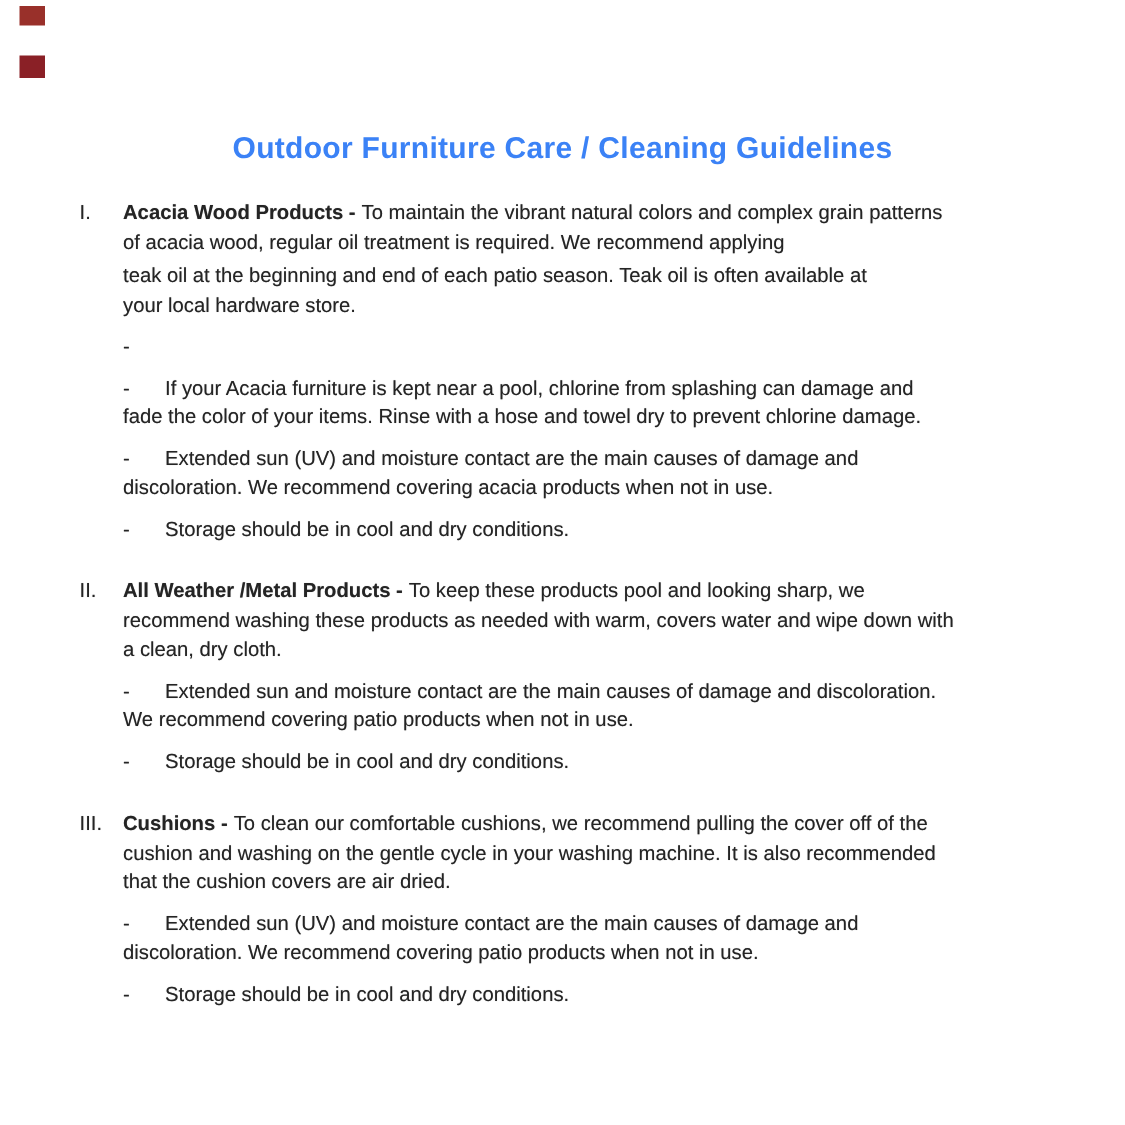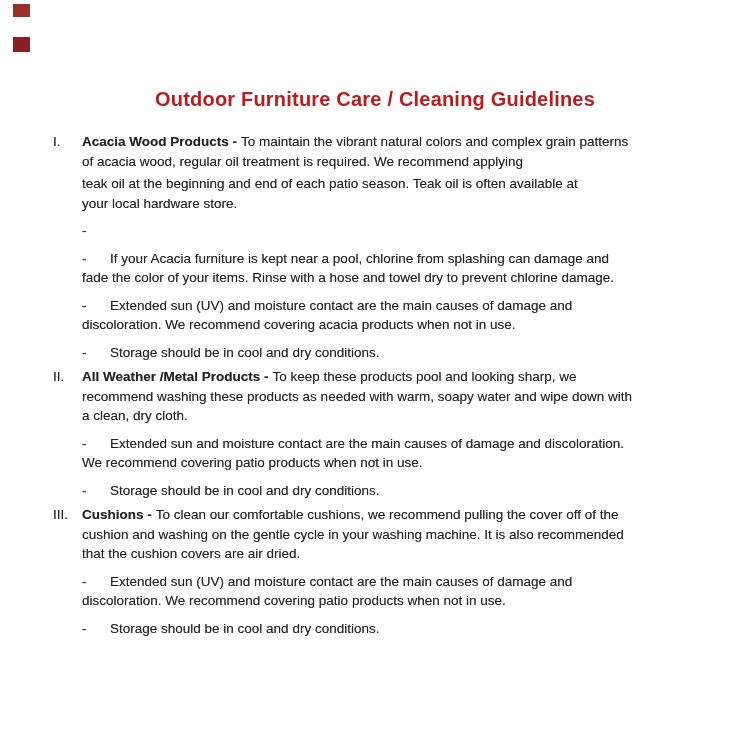--- a/index.html
+++ b/index.html
@@ -20,34 +20,34 @@
   }
   .scan-mark.m1 { top: 4px;  height: 13px; }
   .scan-mark.m2 { top: 37px; height: 15px; }
 
   .doc-title {
     padding-top: 86px;
     text-align: center;
     font-size: 20px;
     line-height: 26px;
     font-weight: bold;
-    color: #b91c1c;
+    color: #3b82f6;
     letter-spacing: 0.2px;
   }
 
   .content {
     margin-top: 20px;
     padding-left: 53px;
     padding-right: 30px;
     font-size: 13.5px;
     text-shadow: 0 0 0.5px rgba(30,30,30,0.45);
   }
 
   .section { display: flex; }
-  .section + .section { margin-top: 5px; }
+  .section + .section { margin-top: 22px; }
 
   .sec-numeral {
     flex: none;
     width: 29px;
     line-height: 19.5px;
   }
   .sec-body { flex: 1; min-width: 0; }
 
   .line {
     line-height: 19.5px;
@@ -109,21 +109,21 @@
       </div>
     </div>
   </div>
 
   <div class="section">
     <div class="sec-numeral">II.</div>
     <div class="sec-body">
       <div class="line">
         <span class="sec-name">All Weather /Metal Products -</span><span>To keep these products pool and looking sharp, we</span>
       </div>
-      <div class="line">recommend washing these products as needed with warm, soapy water and wipe down with</div>
+      <div class="line">recommend washing these products as needed with warm, covers water and wipe down with</div>
       <div class="line">a clean, dry cloth.</div>
       <div class="bullet">
         <div class="bullet-first">
           <span class="bullet-dash">-</span>
           <span class="line">Extended sun and moisture contact are the main causes of damage and discoloration.</span>
         </div>
         <div class="line">We recommend covering patio products when not in use.</div>
       </div>
       <div class="bullet">
         <div class="bullet-first">

